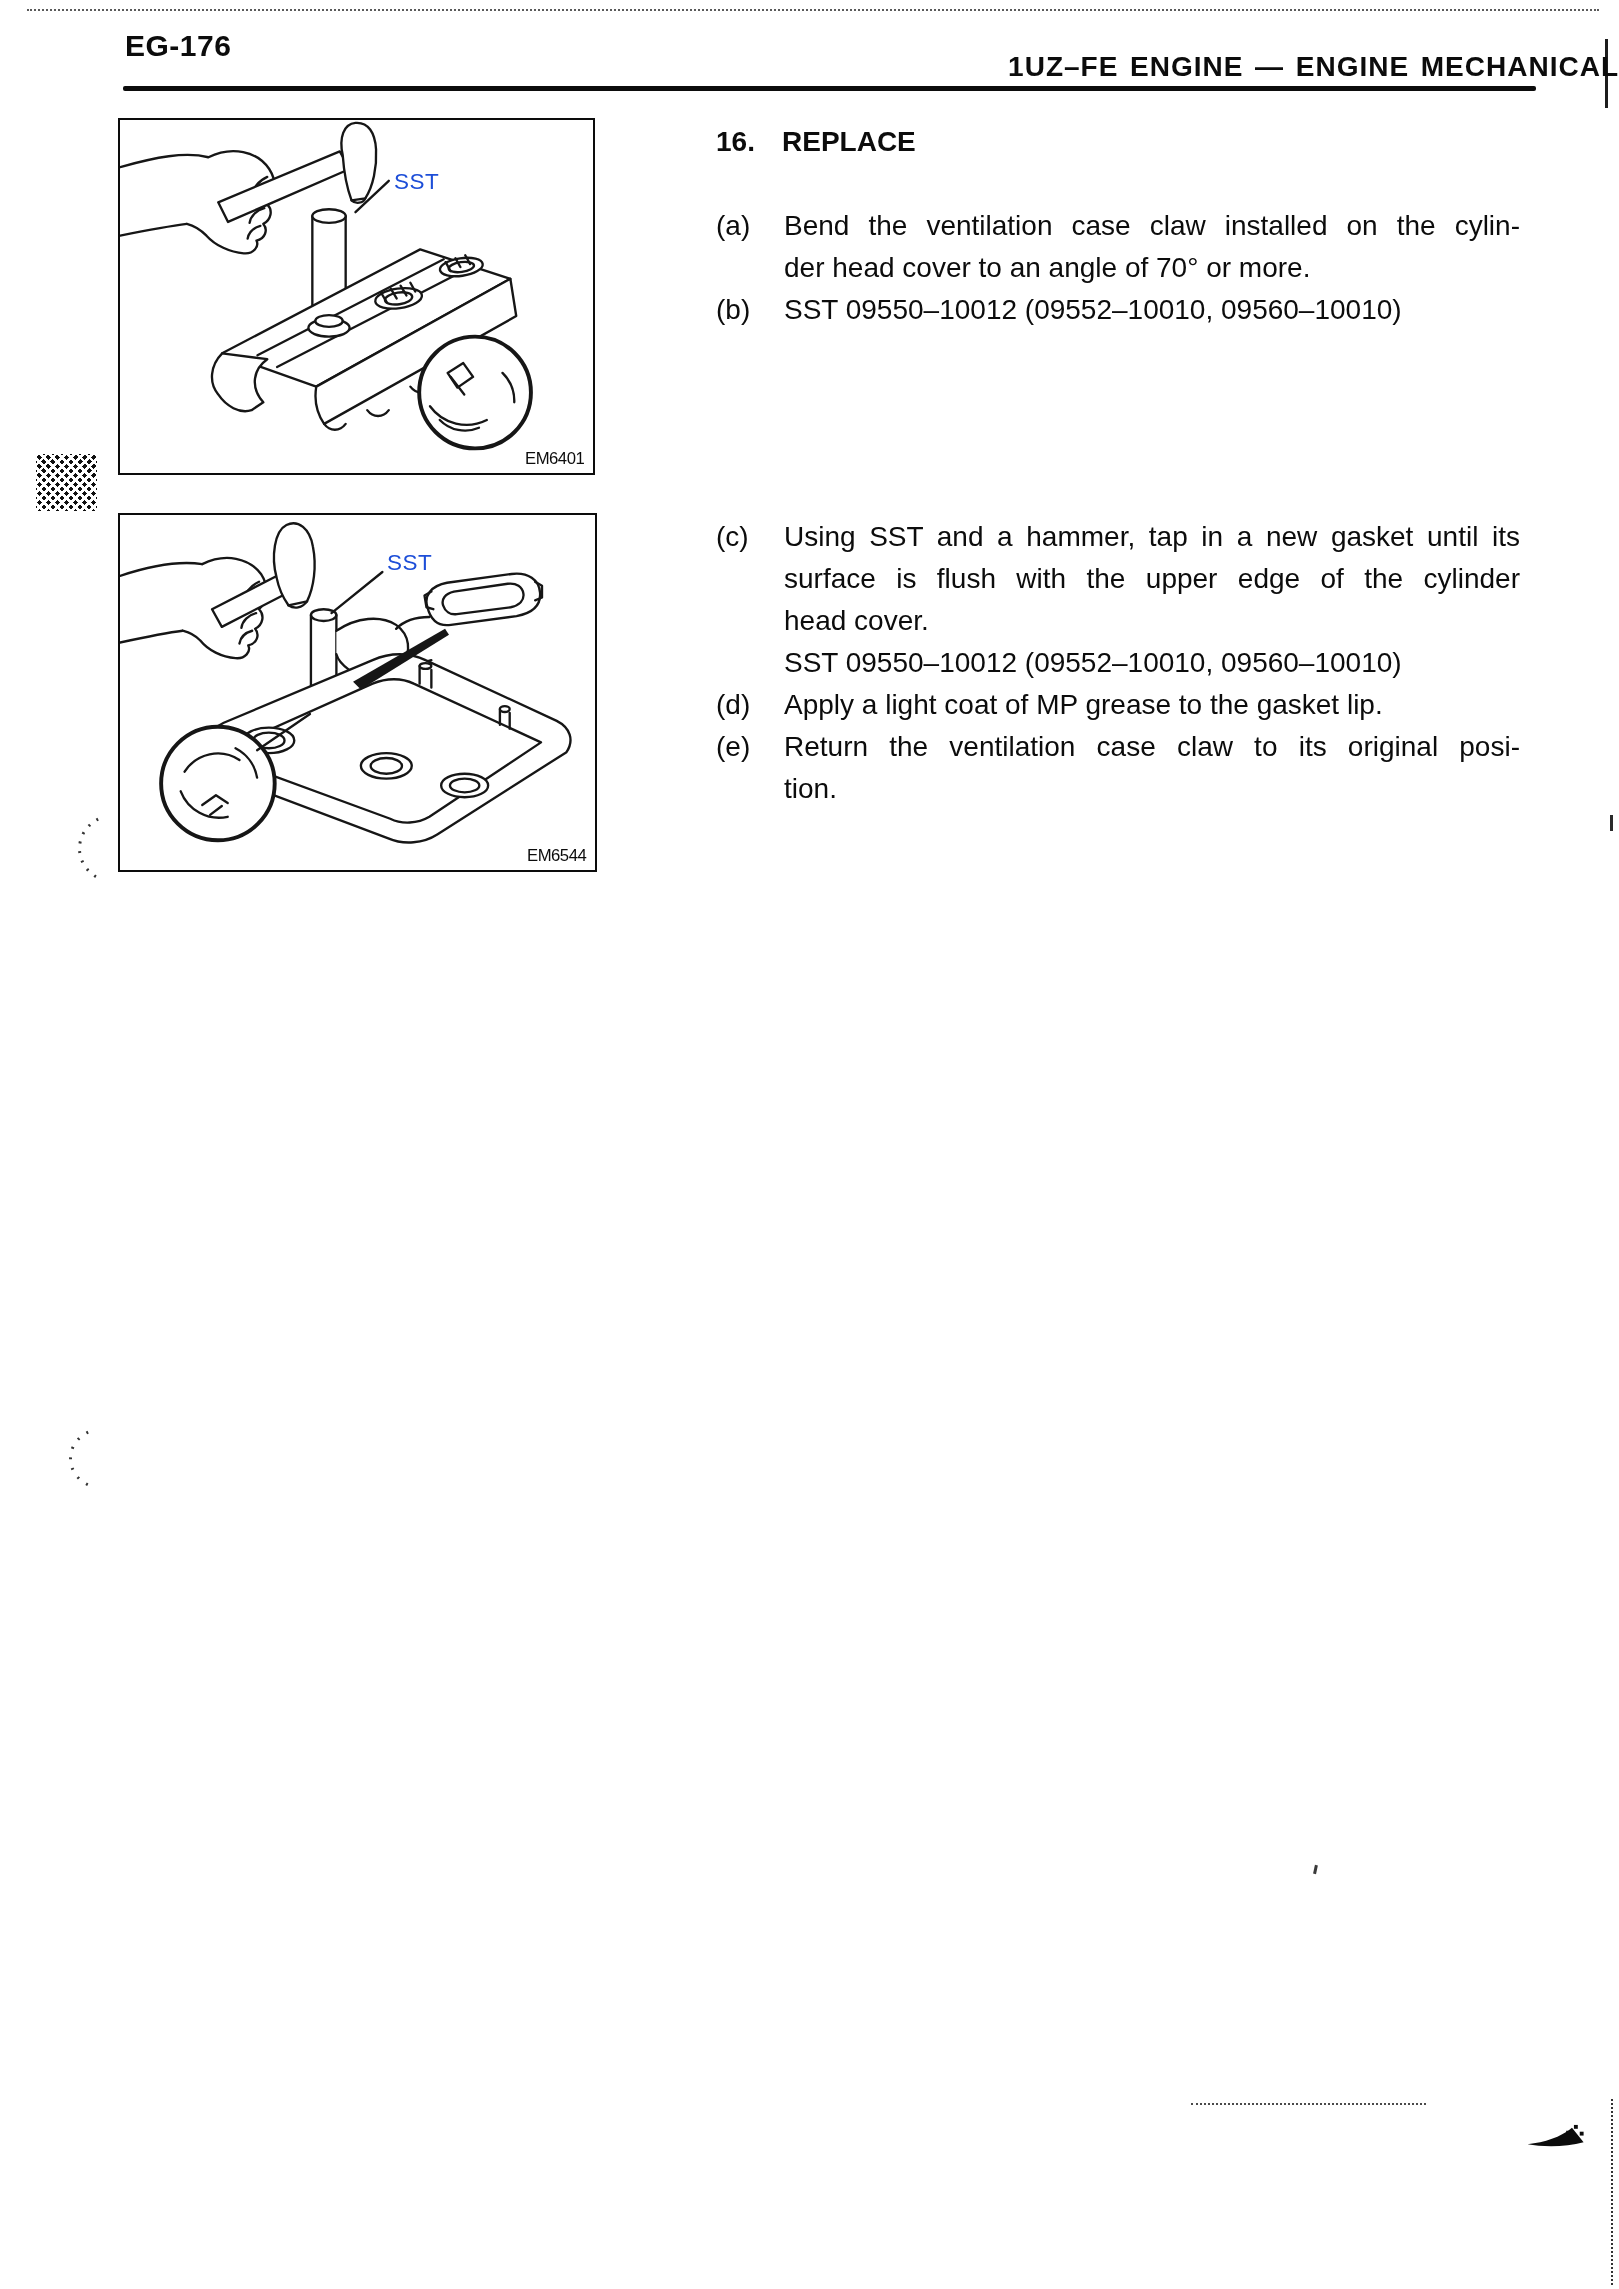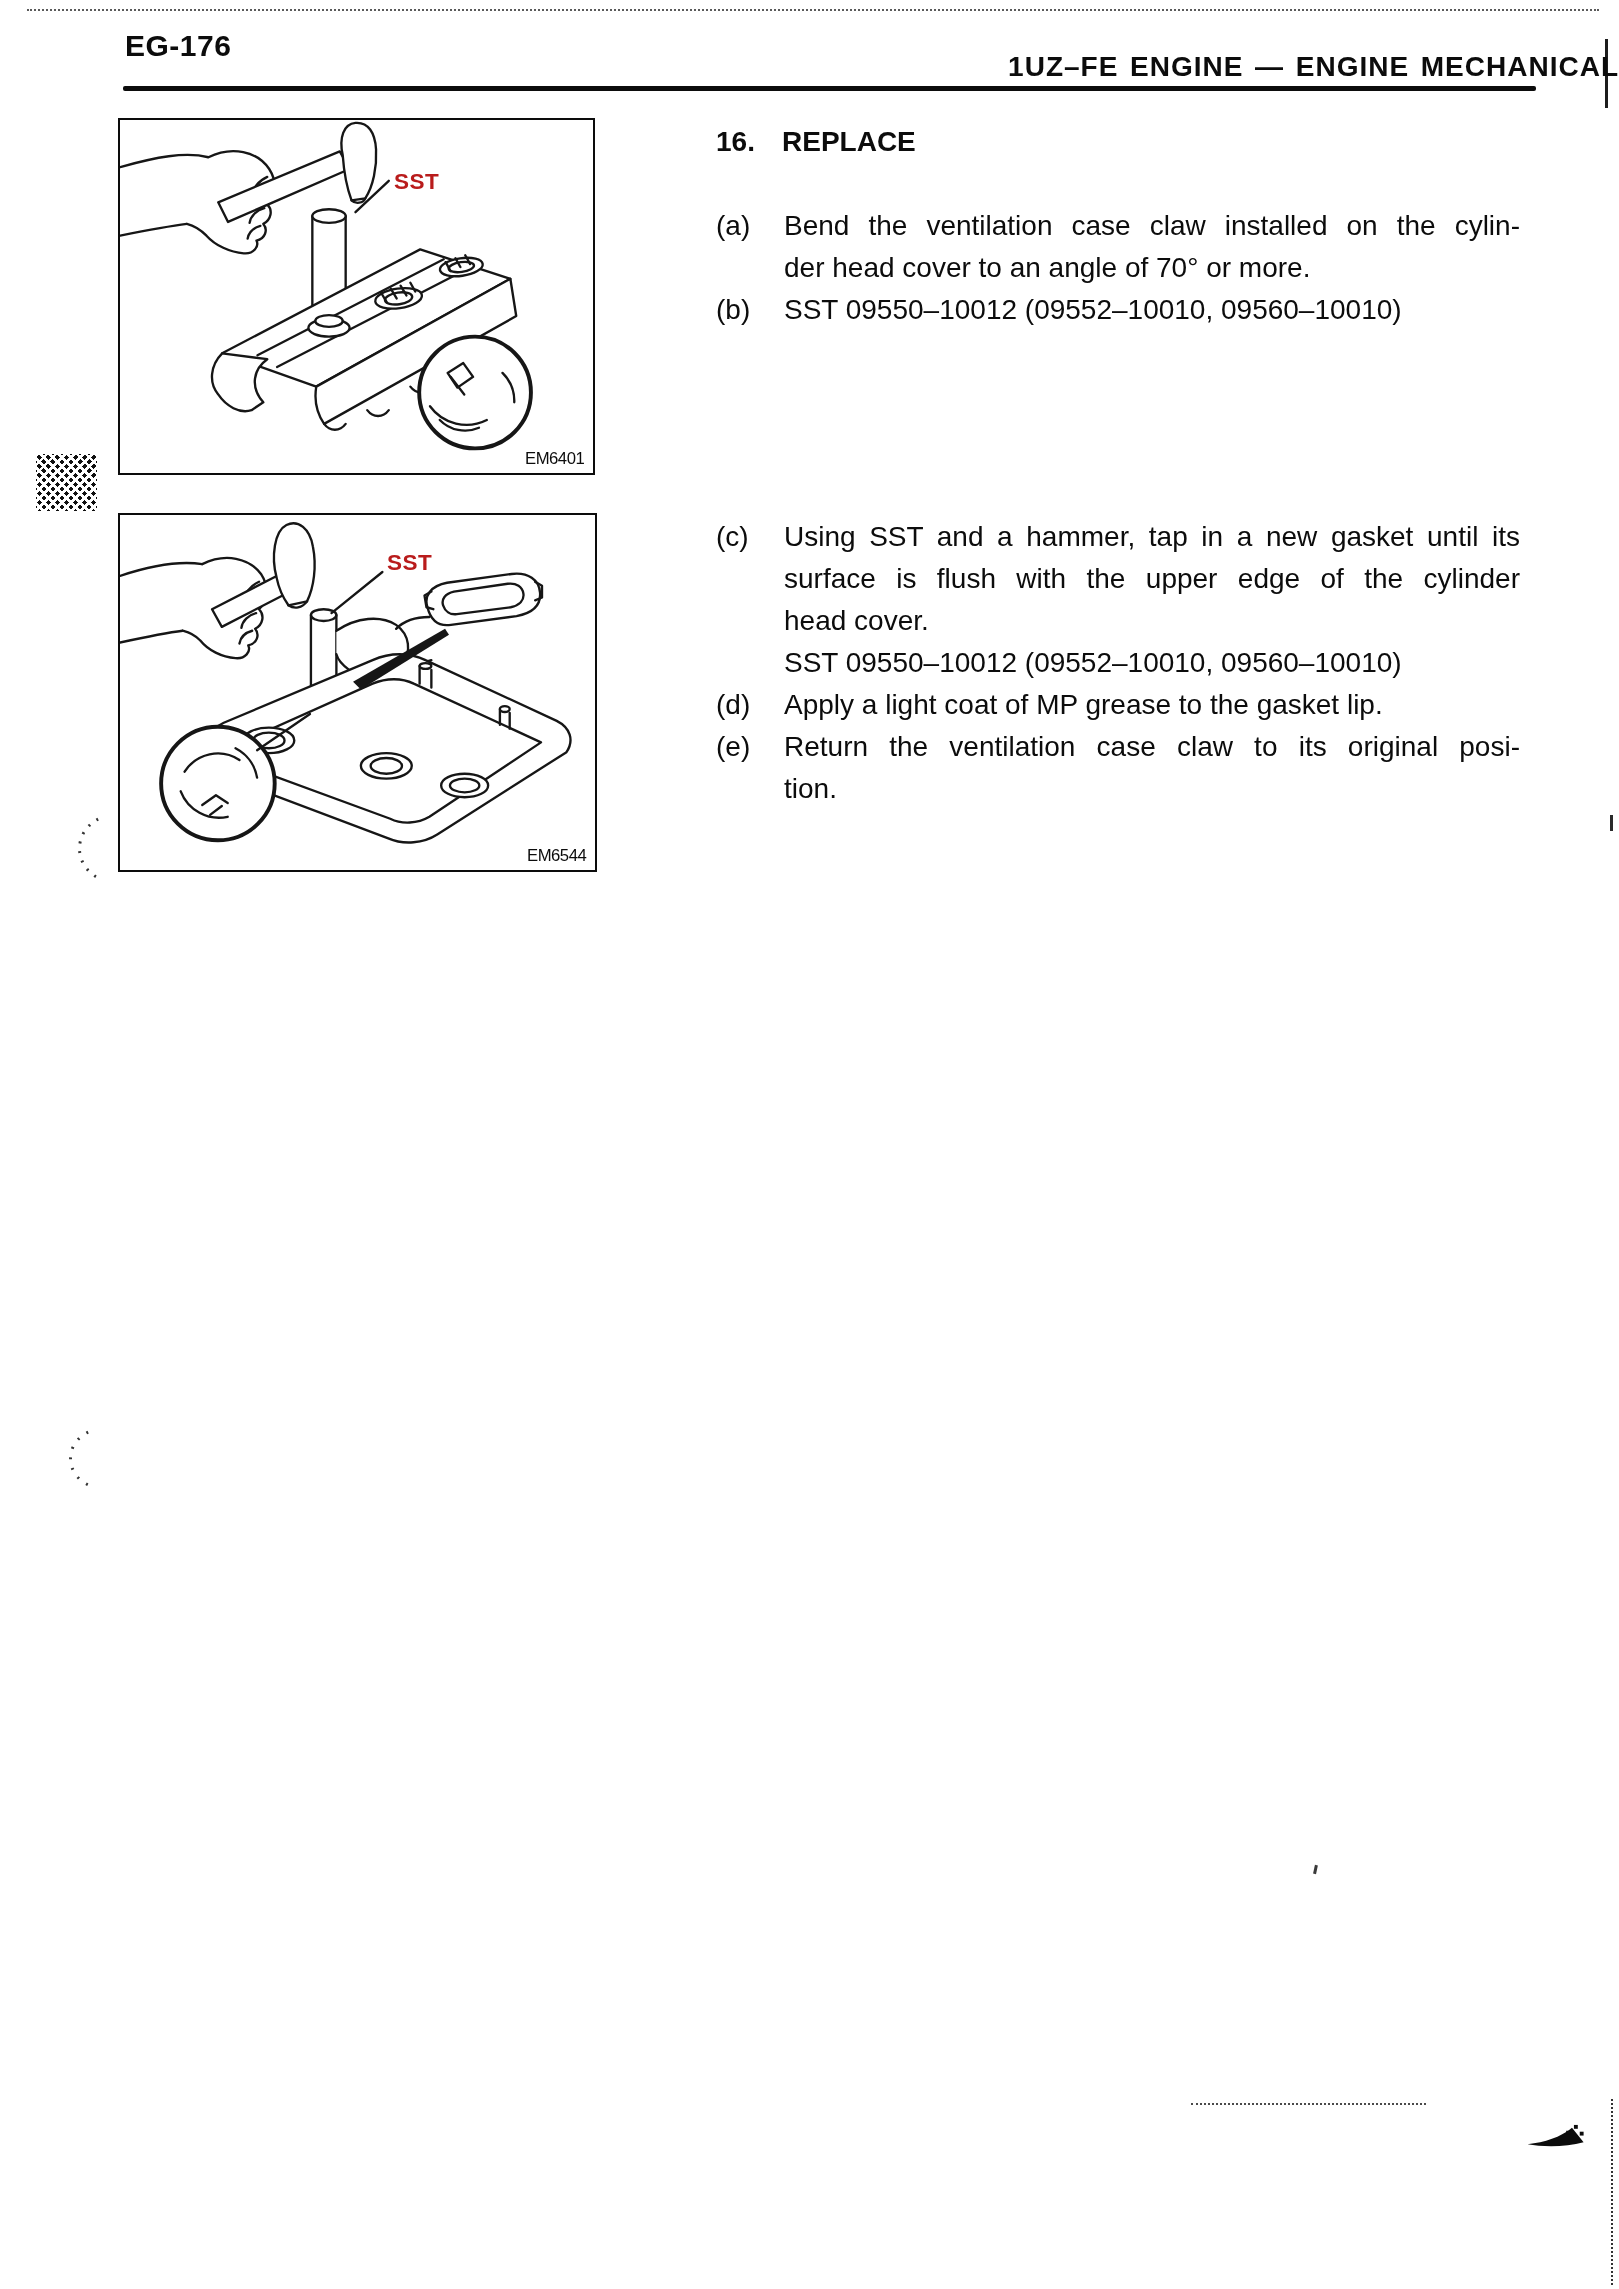--- a/index.html
+++ b/index.html
@@ -13,21 +13,21 @@
   .header-title{left:0;top:51px;width:1619px;text-align:right;font-size:28px;
                 font-weight:bold;letter-spacing:1px;word-spacing:2.9px;}
   .header-rule{left:123px;top:86px;width:1413px;height:4.9px;background:#0c0c0c;
                border-radius:2px;}
 
   
   .figbox{border:2.9px solid #0c0c0c;background:#fff;}
   .figbox svg{display:block;}
   .fig1{left:118px;top:118px;width:473px;height:353px;}
   .fig2{left:118px;top:513px;width:475px;height:355px;}
-  .sst-label{position:absolute;font-size:22.5px;font-weight:bold;letter-spacing:0.5px;color:#b91c1c;}
+  .sst-label{position:absolute;font-size:22.5px;font-weight:normal;letter-spacing:0.5px;color:#1d4ed8;}
   .fig-code{position:absolute;right:8.8px;bottom:3.9px;font-size:16.7px;letter-spacing:-0.5px;color:#0c0c0c;}
 
   
   .hatch{left:36px;top:454px;width:61px;height:57px;
          background:
            repeating-linear-gradient(45deg, rgba(255,255,255,0) 0 3.9px, #fff 3.9px 6.4px),
            repeating-linear-gradient(-45deg, rgba(255,255,255,0) 0 3.9px, #fff 3.9px 6.4px),
            #101010;}
 
   

